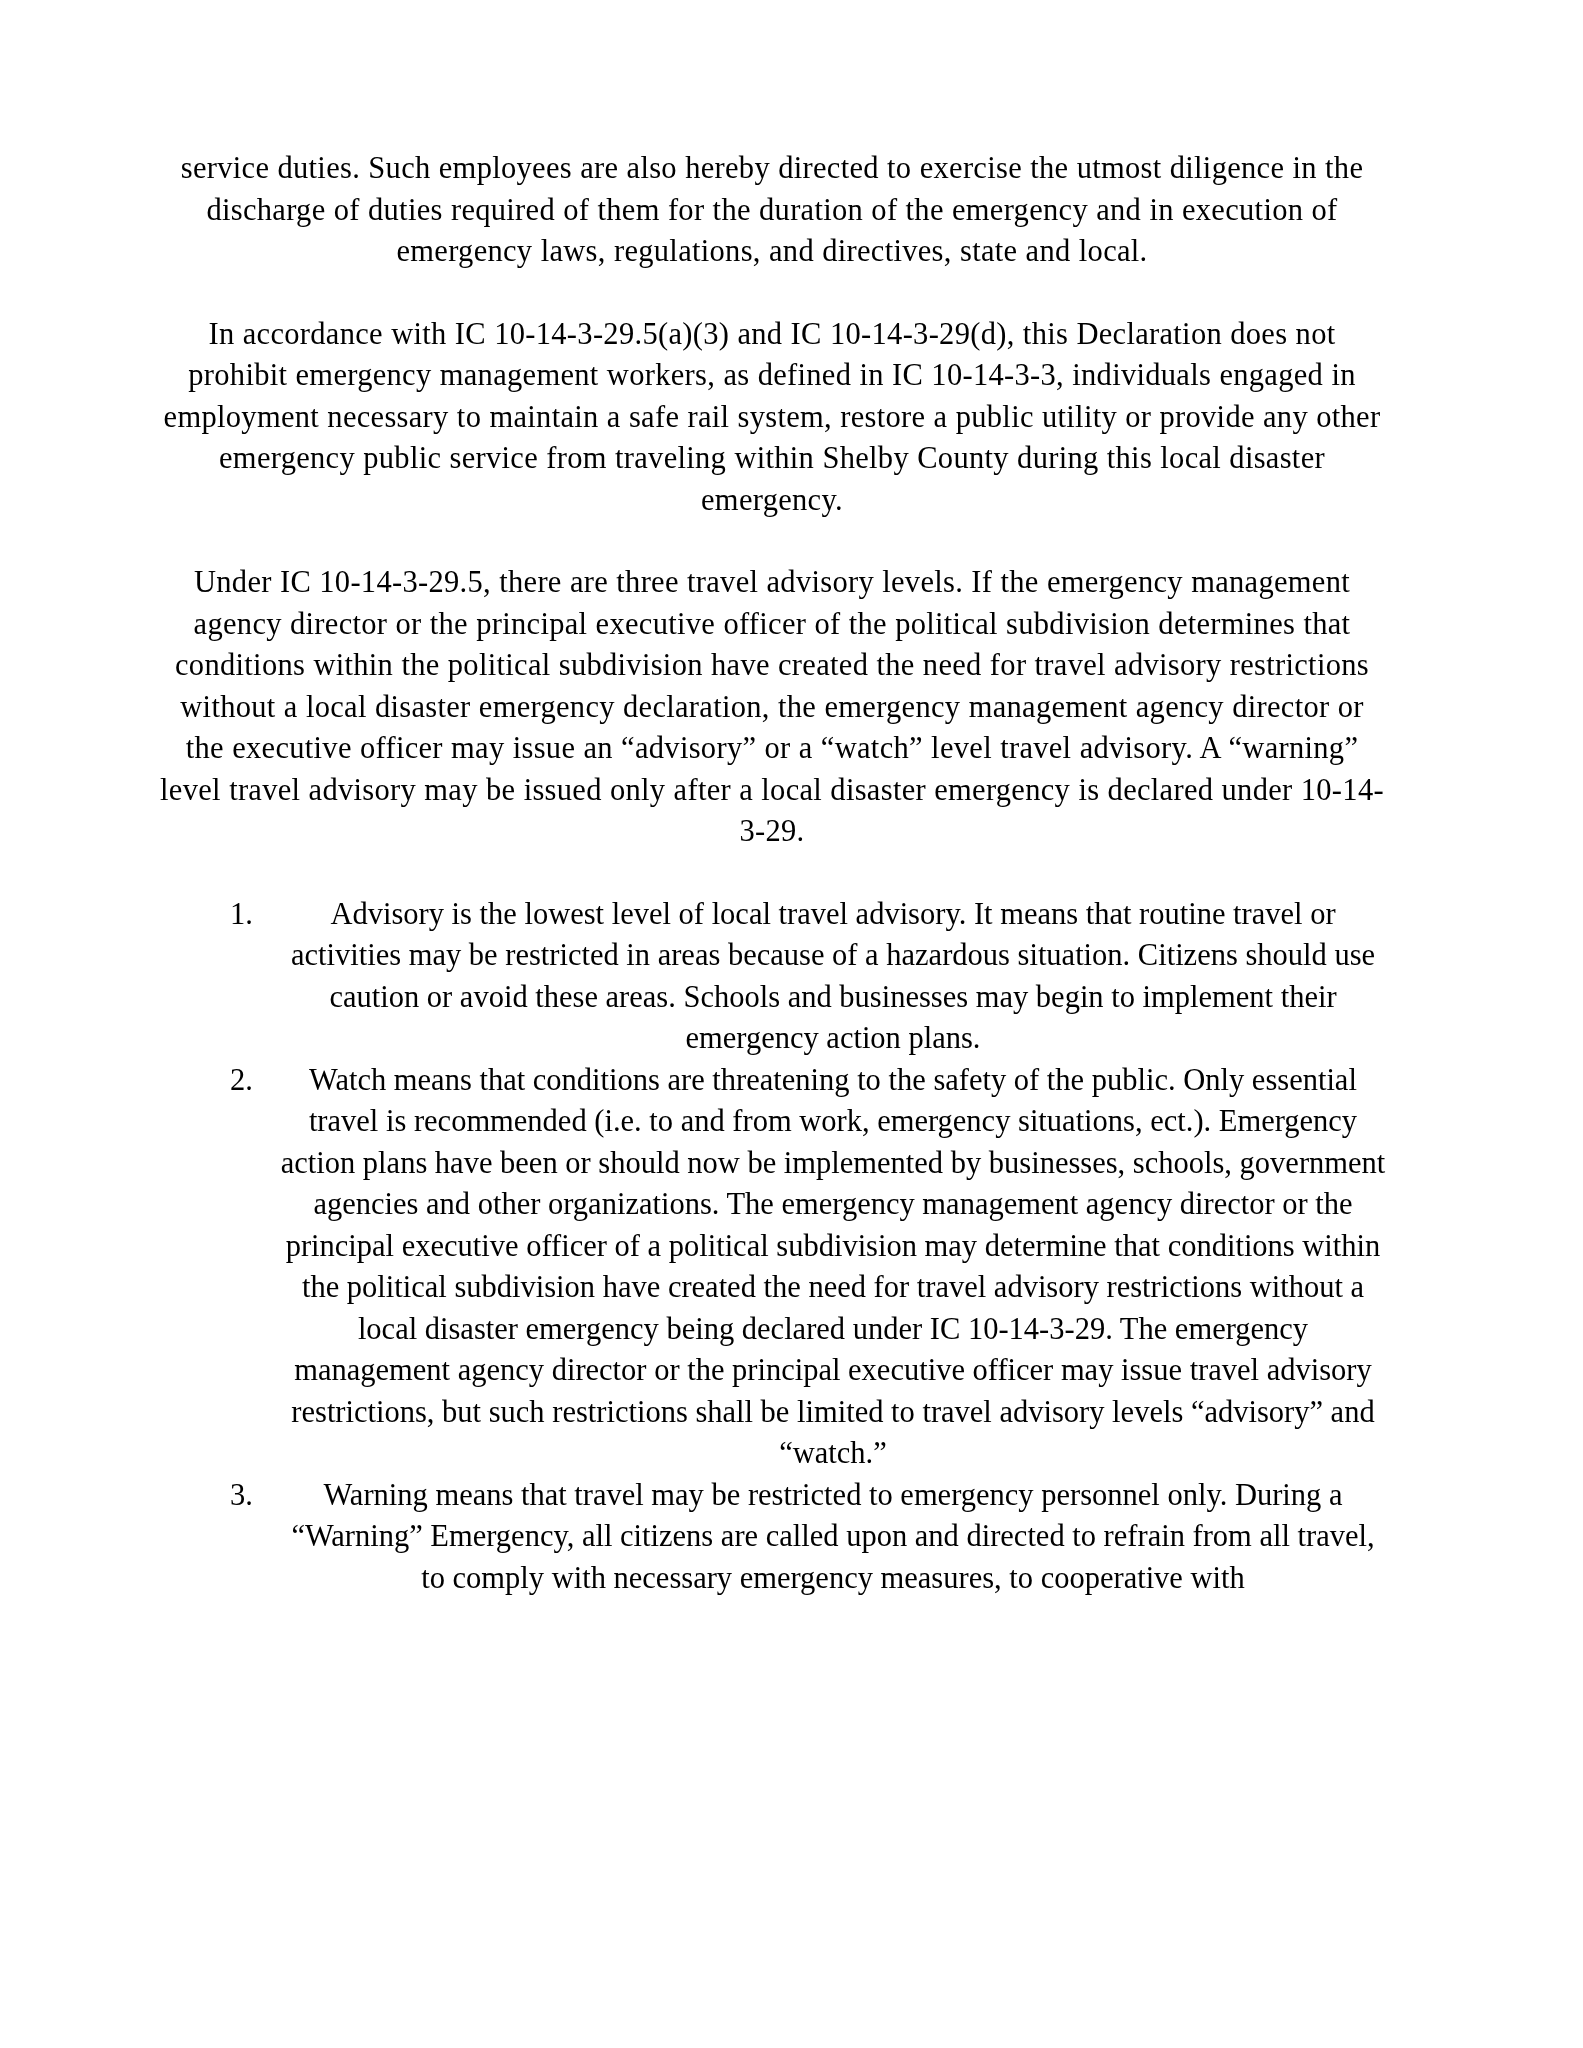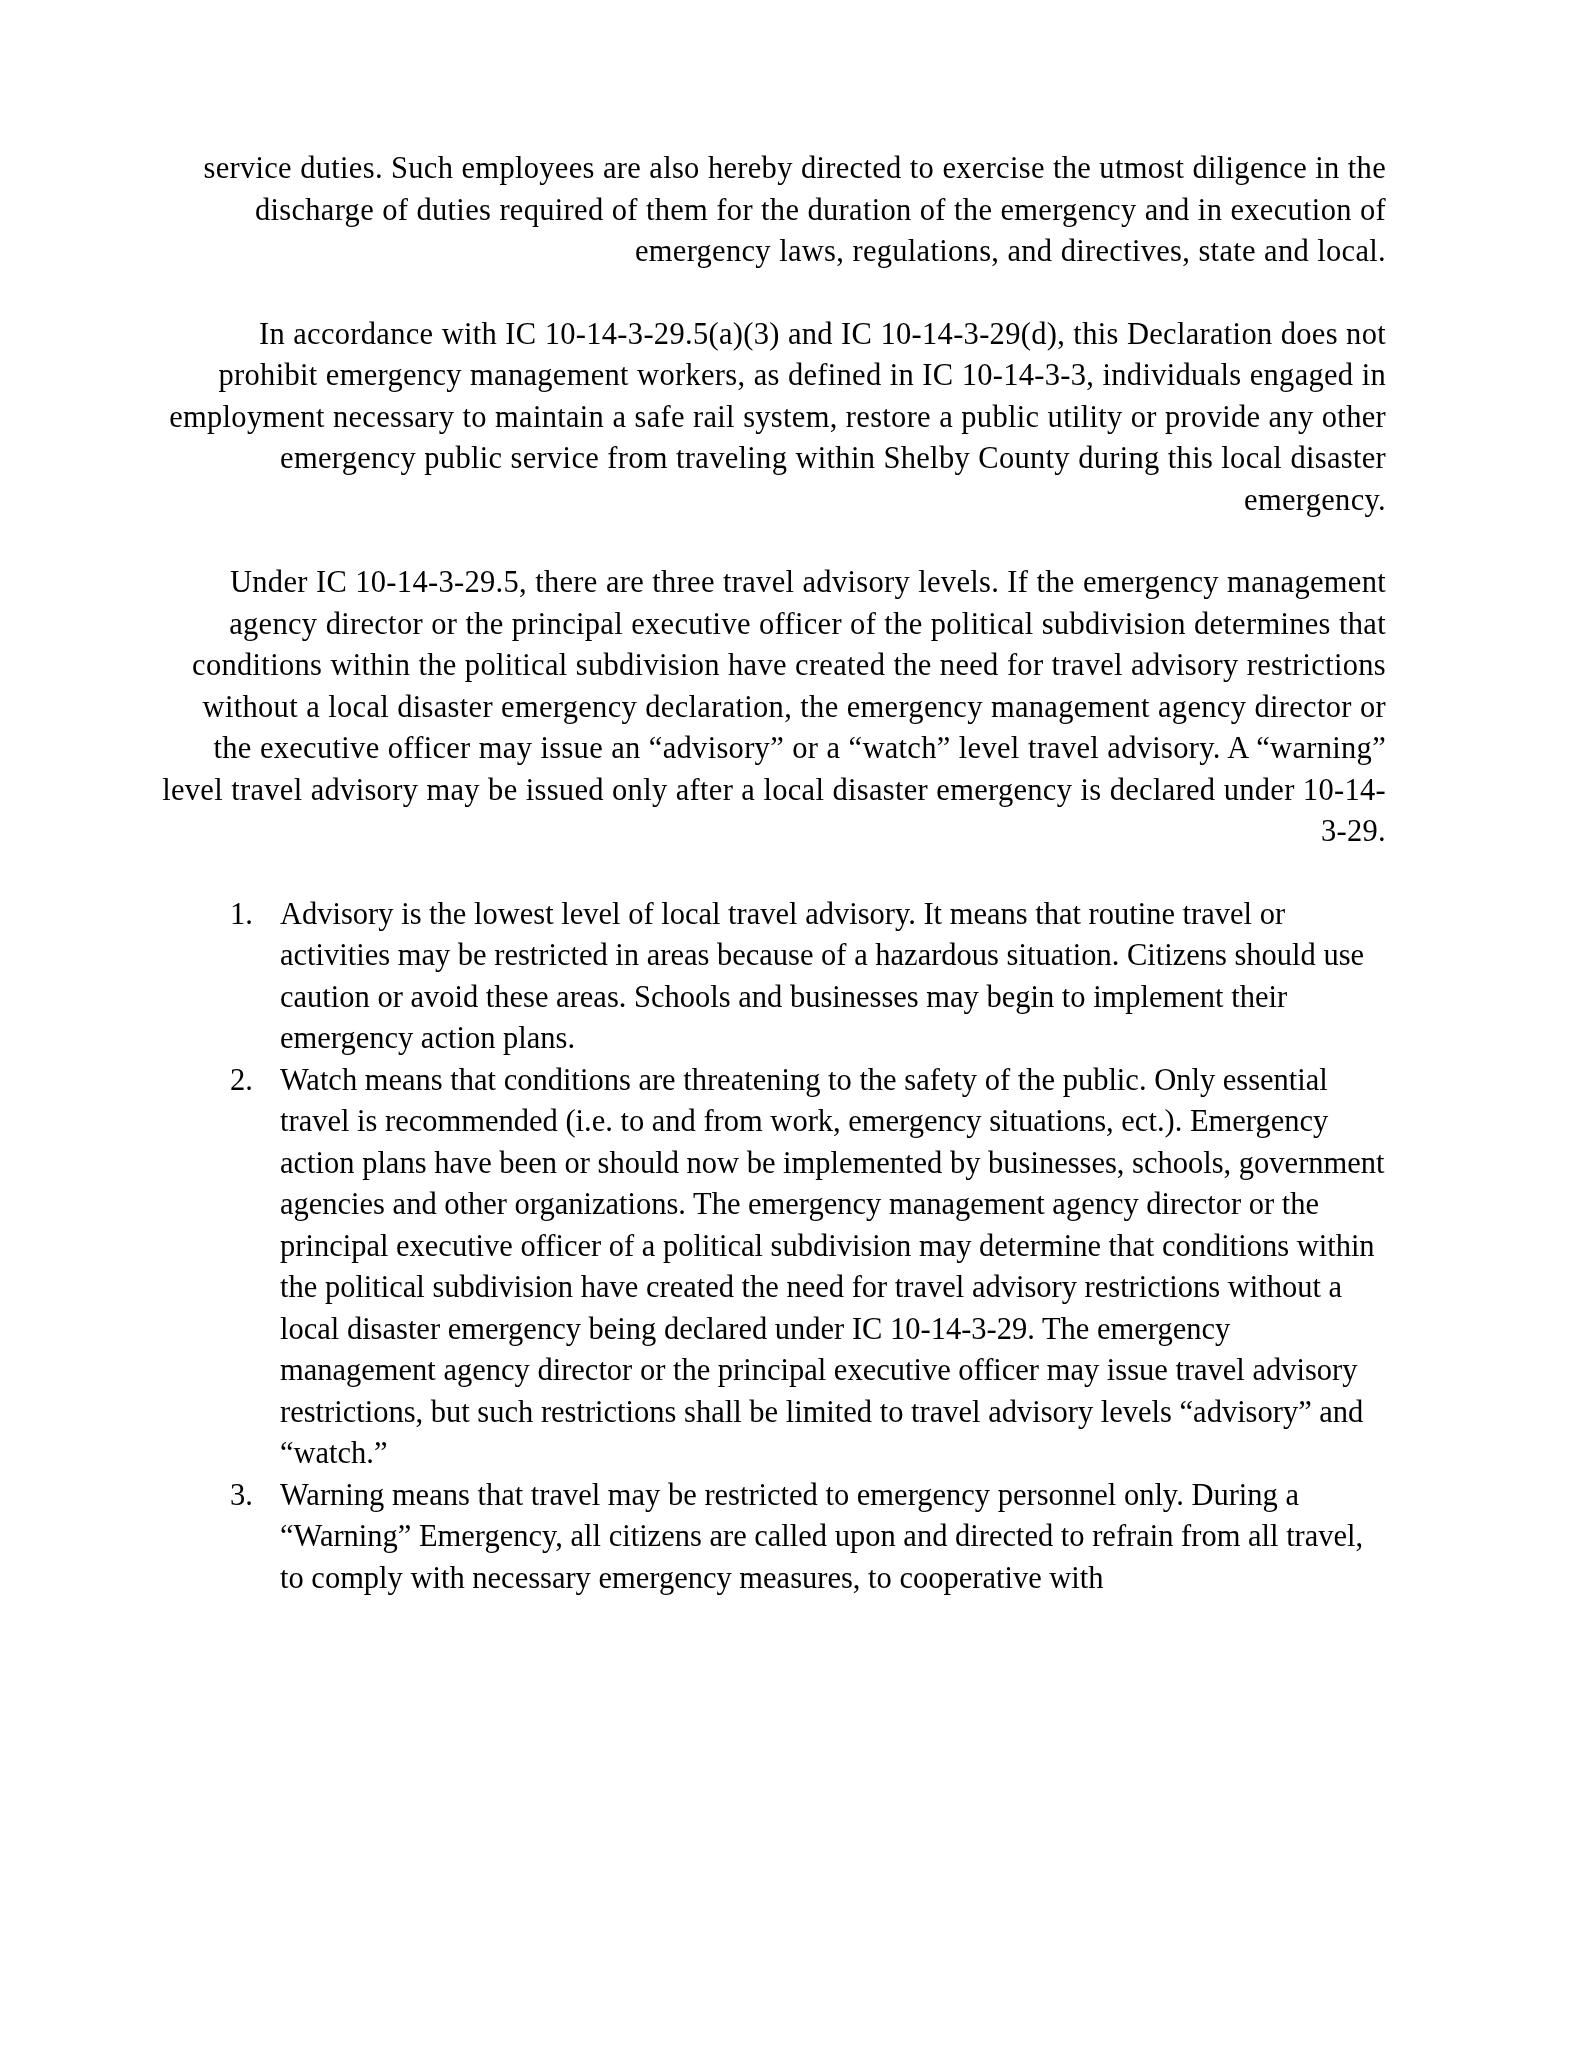--- a/index.html
+++ b/index.html
@@ -23,21 +23,21 @@
   }
   .content {
     position: absolute;
     left: 158px;
     top: 148px;
     width: 1228px;
   }
   .para {
     font-size: 30.5px;
     line-height: 41.5px;
-    text-align: right;
+    text-align: center;
     margin: 0 0 41px 0;
     letter-spacing: 0.01em;
     word-spacing: 0.01em;
   }
   .para:last-child { margin-bottom: 0; }
 
   ol.advisory-list {
     list-style: none;
     margin: 0;
     padding: 0;
@@ -54,20 +54,21 @@
     position: absolute;
     left: 72px;
     top: 0;
     width: 42px;
     text-align: left;
     font-size: 30.5px;
     line-height: 41.5px;
   }
   ol.advisory-list > li .item-text {
     display: block;
+    text-align: center;
   }
   .list-block { margin-top: 0; }
 </style>
 </head>
 <body>
 
 <div class="page">
   <div class="content">
 
     <p class="para">service duties.  Such employees are also hereby directed to exercise the utmost diligence in the discharge of duties required of them for the duration of the emergency and in execution of emergency laws, regulations, and directives, state and local.</p>

